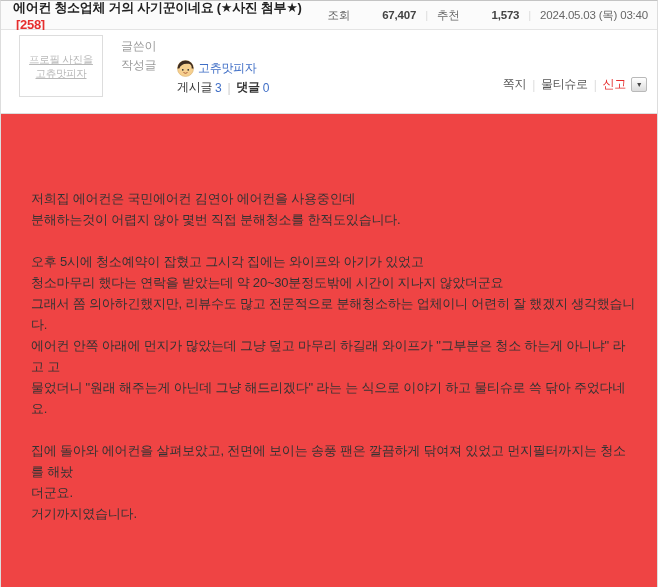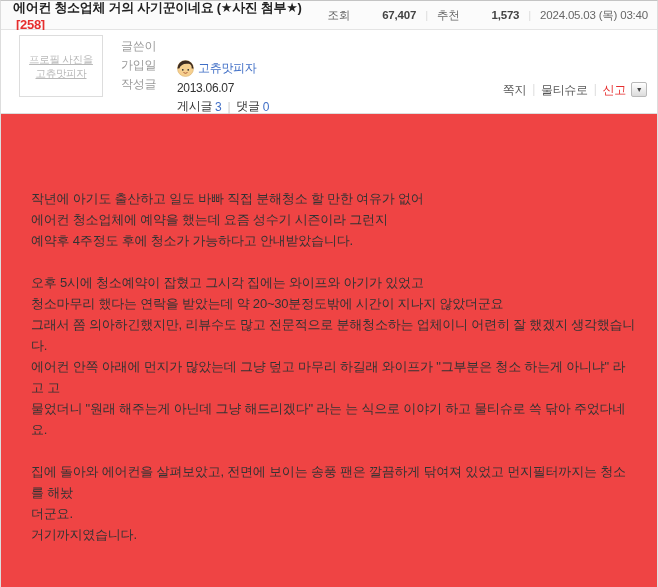--- a/index.html
+++ b/index.html
@@ -28,21 +28,21 @@
     text-align:center; color:#b9b9b9; font-size:10.5px; line-height:14px; letter-spacing:-0.3px;text-decoration:underline;
   }
   .inforows { position:absolute; left:120px; top:7px; }
   .irow { display:flex; align-items:center; height:19px; font-size:12px; letter-spacing:-0.3px; }
   .irow .lbl { width:56px; color:#999; }
   .irow .val { color:#333; display:flex; align-items:center;margin-top:44px; }
   .uname { color:#3f6ec6; margin-left:4px; }
   .avatar { width:17px; height:17px; display:inline-block; vertical-align:middle; }
   .num { color:#3f6ec6; margin-left:3px; }
   .psep { color:#ccc; margin:0 6px; }
-  .actions { position:absolute; right:10px; bottom:14px; display:flex; align-items:flex-start; font-size:12px; color:#555; letter-spacing:-0.3px; }
+  .actions { position:absolute; right:10px; bottom:20px; display:flex; align-items:center; font-size:12px; color:#555; letter-spacing:-0.3px; }
   .actions a { color:#555; text-decoration:none; cursor:pointer; }
   .actions a.report { color:#e62e2e; }
   .dd-btn {
     width:16px; height:15px; margin-left:5px; border:1px solid #b9b9b9; border-radius:2px;
     background:linear-gradient(#fff,#dcdcdc); font-size:7px; color:#444;
     display:inline-flex; align-items:center; justify-content:center; cursor:pointer;
   }
   
   .postbody { padding:74px 20px 0 30px; font-size:13px; color:#333; line-height:21px; letter-spacing:-0.2px; }
   .para { margin-bottom:21px; }
@@ -83,46 +83,42 @@
             <circle cx="10" cy="10" r="9.5" fill="#f6cf8e" stroke="#caa35f" stroke-width="0.5"></circle>
             <path d="M0.5 10 a9.5 9.5 0 0 1 19 0 l-2.2 0 q0.2-5-3.3-5.5 q-5.5-0.8-8 1.5 q-2.6 1.6-3.3 4 z" fill="#3c2b20"></path>
             <circle cx="6.8" cy="11.5" r="1" fill="#2b2b2b"></circle>
             <circle cx="13.2" cy="11.5" r="1" fill="#2b2b2b"></circle>
             <path d="M8 15 q2 1.6 4 0" stroke="#a04b2e" stroke-width="1" fill="none" stroke-linecap="round"></path>
           </svg>
           <a class="uname">고츄맛피자</a>
         </span>
       </div>
       <div class="irow">
-        <span class="lbl">가입일</span>
-        <span class="val">2013.06.07</span>
-      </div>
-      <div class="irow">
         <span class="lbl">작성글</span>
         <span class="val">
           <a style="color:#333;text-decoration:none;cursor:pointer;">게시글</a>
           <span class="num">3</span>
           <span class="psep">|</span>
-          <a style="color:#333;text-decoration:none;cursor:pointer;">댓글</a>
+          <a style="color:#333;text-decoration:none;cursor:pointer;font-weight:bold;">댓글</a>
           <span class="num">0</span>
         </span>
       </div>
     </div>
 
     <div class="actions">
       <a>쪽지</a>
       <span class="sep">|</span>
       <a>물티슈로</a>
       <span class="sep">|</span>
       <a class="report">신고</a>
       <span class="dd-btn">
           <span>▼</span>
         </span>
     </div>
   </div>
 
   <div class="postbody">
-      <div class="para">작년에 아기도 출산하고 일도 바빠 직접 분해청소 할 만한 여유가 없어<br>에어컨 청소업체에 예약을 했는데 요즘 성수기 시즌이라 그런지<br>예약후 4주정도 후에 청소가 가능하다고 안내받았습니다.</div>
+      <div class="para">저희집 에어컨은 국민에어컨 김연아 에어컨을 사용중인데<br>분해하는것이 어렵지 않아 몇번 직접 분해청소를 한적도있습니다.</div>
       <div class="para">오후 5시에 청소예약이 잡혔고 그시각 집에는 와이프와 아기가 있었고<br>청소마무리 했다는 연락을 받았는데 약 20~30분정도밖에 시간이 지나지 않았더군요<br>그래서 쫌 의아하긴했지만, 리뷰수도 많고 전문적으로 분해청소하는 업체이니 어련히 잘 했겠지 생각했습니다.<br>에어컨 안쪽 아래에 먼지가 많았는데 그냥 덮고 마무리 하길래 와이프가 "그부분은 청소 하는게 아니냐" 라고 고<br>물었더니 "원래 해주는게 아닌데 그냥 해드리겠다" 라는 는 식으로 이야기 하고 물티슈로 쓱 닦아 주었다네요.</div>
       <div class="para">집에 돌아와 에어컨을 살펴보았고, 전면에 보이는 송풍 팬은 깔끔하게 닦여져 있었고 먼지필터까지는 청소를 해놨<br>더군요.<br>거기까지였습니다.</div>
     </div>
 
 </div>
 
 </body></html>

